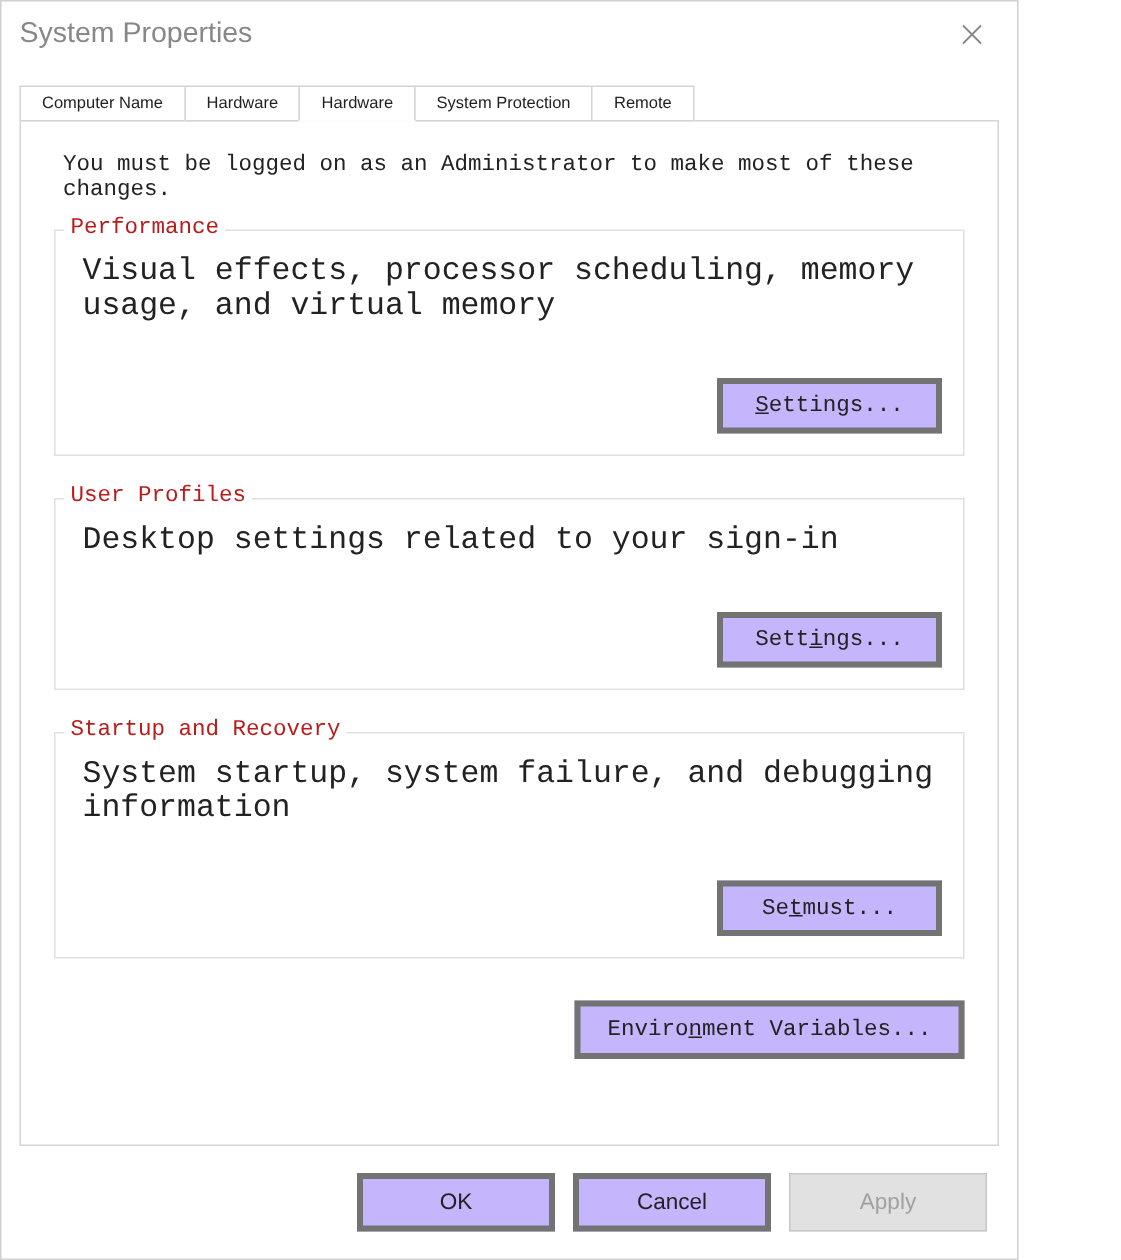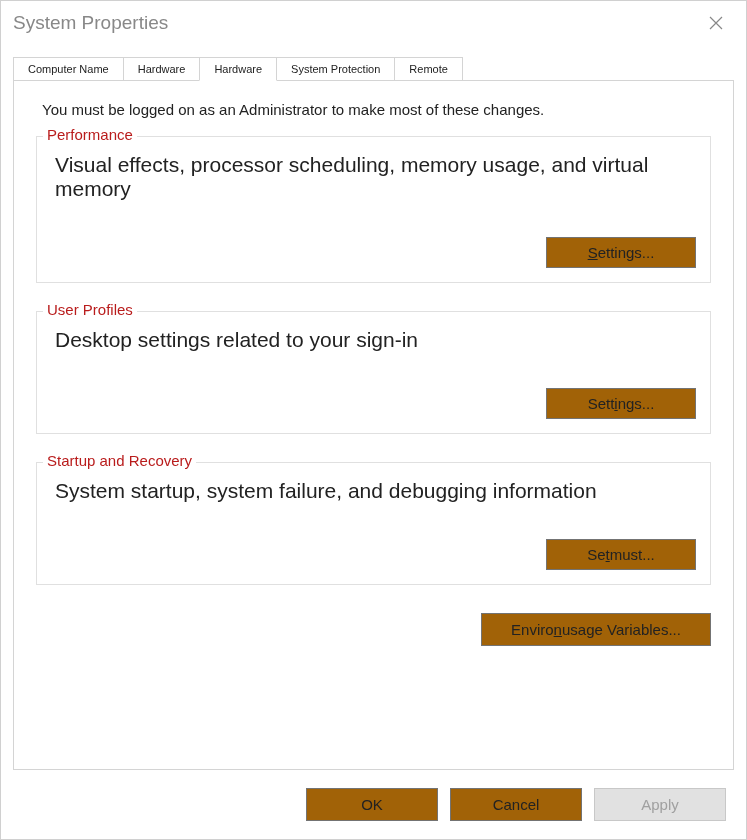--- a/index.html
+++ b/index.html
@@ -5,21 +5,21 @@
     * { box-sizing: border-box; margin: 0; padding: 0; }
     body {
       font-family: "Segoe UI", Tahoma, sans-serif;
       font-size: 15px;
       background: #ffffff;
       width: 747px;
       height: 840px;
       overflow: hidden;
     }
     .window {
-      width: 747px;
+      width: 679px;
       height: 840px;
       border: 1px solid #d0d0d0;
       background: #ffffff;
       display: flex;
       flex-direction: column;
     }
     .titlebar {
       display: flex;
       align-items: center;
       justify-content: space-between;
@@ -67,20 +67,21 @@
     }
     .tab.inactive {
       background: #ffffff;
     }
     .tab-panel {
       border: 1px solid #d4d4d4;
       margin: -1px 12px 0 12px;
       padding: 20px 22px 20px 22px;
       flex: 1;
       background: #ffffff;
+      font-family: Liberation Mono, monospace;
     }
     .admin-note {
       font-size: 15px;
       color: #222;
       margin-bottom: 18px;
       padding-left: 6px;
     }
     .group {
       position: relative;
       border: 1px solid #e0e0e0;
@@ -102,22 +103,22 @@
       margin-bottom: 36px;
       padding-left: 4px;
     }
     .button-row {
       display: flex;
       justify-content: flex-end;
     }
     .btn {
       min-width: 150px;
       padding: 6px 18px;
-      background: #a16207;
-      border: 1px solid #737373;
+      background: #c4b5fd;
+      border: 4px solid #737373;
       font-size: 15px;
       font-family: inherit;
       color: #222;
       cursor: pointer;
       text-align: center;
     }
     .env-row {
       display: flex;
       justify-content: flex-end;
       margin-top: 8px;
@@ -190,21 +191,21 @@
 
       <div class="group">
         <div class="group-title">Startup and Recovery</div>
         <div class="group-desc">System startup, system failure, and debugging information</div>
         <div class="button-row">
           <button class="btn"><span>Se</span><span class="underline-char">t</span><span>must...</span></button>
         </div>
       </div>
 
       <div class="env-row">
-        <button class="btn btn-env"><span>Enviro</span><span class="underline-char">n</span><span>usage Variables...</span></button>
+        <button class="btn btn-env"><span>Enviro</span><span class="underline-char">n</span><span>ment Variables...</span></button>
       </div>
 
     </div>
 
     <div class="bottom-buttons">
       <button class="btn">OK</button>
       <button class="btn">Cancel</button>
       <button class="btn disabled">Apply</button>
     </div>
 

